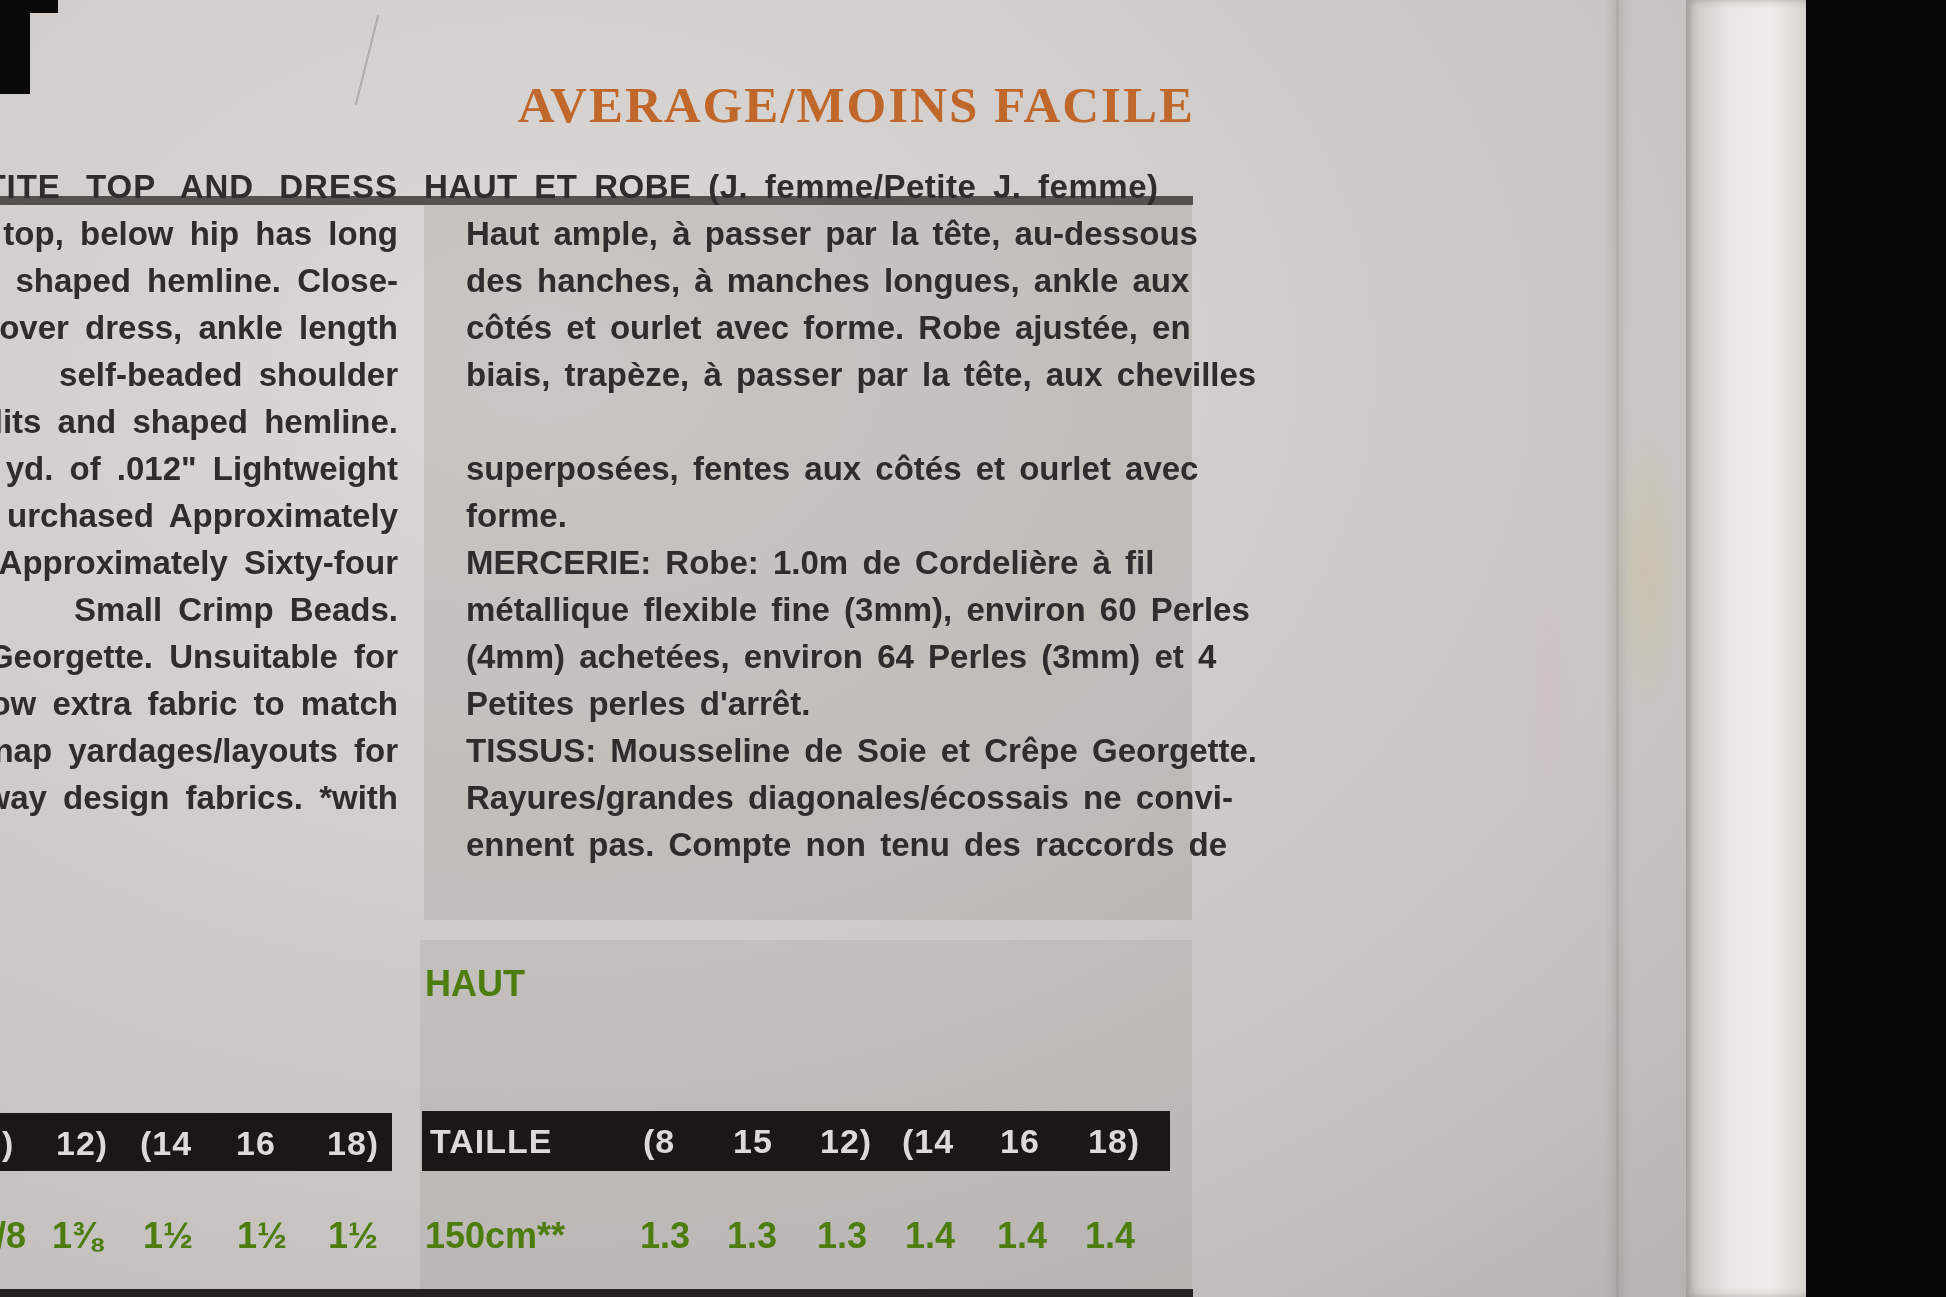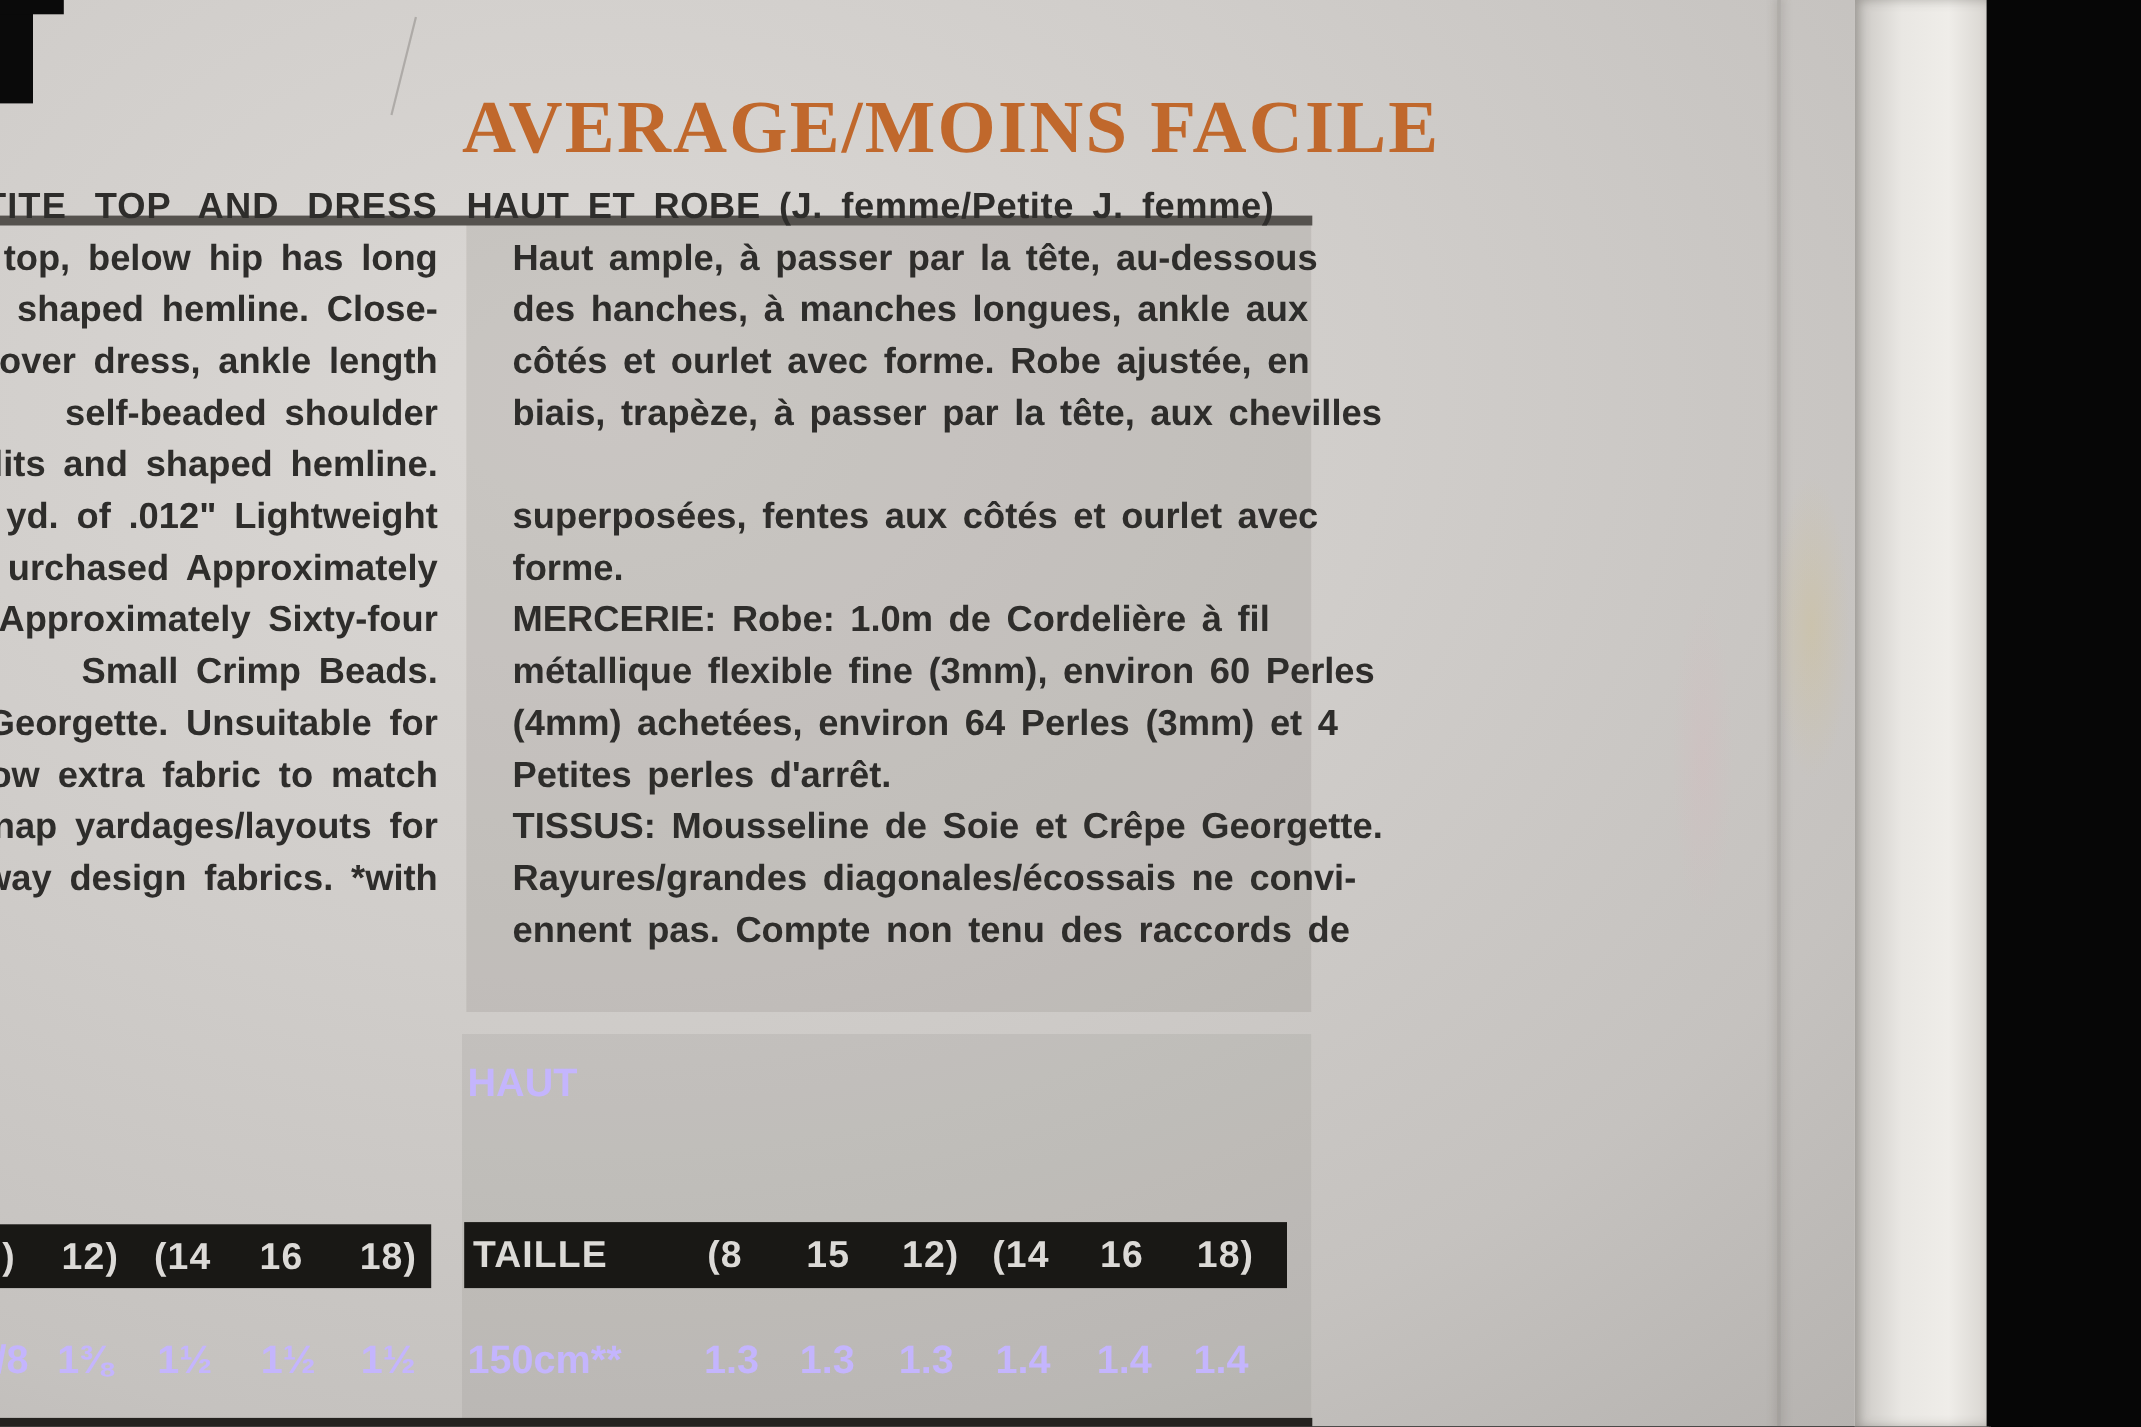--- a/index.html
+++ b/index.html
@@ -30,22 +30,22 @@
     background:radial-gradient(ellipse, rgba(222,175,185,.20), rgba(222,175,185,0) 70%); }
   #crease-top { position:absolute; left:366px; top:14px; width:2px; height:92px;
     background:rgba(60,55,50,.25); transform:rotate(14deg); }
   
   #fr-panel { position:absolute; left:424px; top:204px; width:768px; height:716px;
     background:rgba(118,113,106,.17); }
   #fr-panel-lower { position:absolute; left:420px; top:940px; width:772px; height:357px;
     background:rgba(118,113,106,.13); }
   
   #banner {
-    position:absolute; left:420px; top:76px; width:775px; text-align:left;
-    font-family:"Liberation Serif", serif; font-weight:700; font-size:68px;
+    position:absolute; left:420px; top:76px; width:775px; text-align:right;
+    font-family:"Liberation Serif", serif; font-weight:700; font-size:51px;
     letter-spacing:2px; color:#c0682c; white-space:nowrap;
   }
   .h-rule  { position:absolute; left:0; top:196px;  width:1193px; height:9px; background:#55524e; }
   .b-rule  { position:absolute; left:0; top:1289px; width:1193px; height:8px; background:#24221f; }
   
   .en-line, .fr-line, .en-head, .fr-head {
     position:absolute; white-space:nowrap;
     font-weight:700; font-size:33px; line-height:42px; color:#2e2d2b;
   }
   .en-line { right:1548px; word-spacing:7px; }
@@ -55,21 +55,21 @@
   
   .bar { position:absolute; background:#191815; }
   #bar-en { left:0; top:1113px; width:392px; height:58px; }
   #bar-fr { left:422px; top:1111px; width:748px; height:60px; }
   .bar-cell {
     position:absolute; white-space:nowrap;
     font-weight:700; font-size:34px; color:#dcdad7; letter-spacing:1px;
   }
   .val-cell, .row-label {
     position:absolute; white-space:nowrap;
-    font-weight:700; font-size:36px; color:#c4b5fd;
+    font-weight:700; font-size:36px; color:#4d7c0f;
   }
 </style>
 </head>
 <body>
 
 <div id="stage">
 
   <div id="paper"></div>
   <div id="fr-panel"></div>
   <div id="fr-panel-lower"></div>

